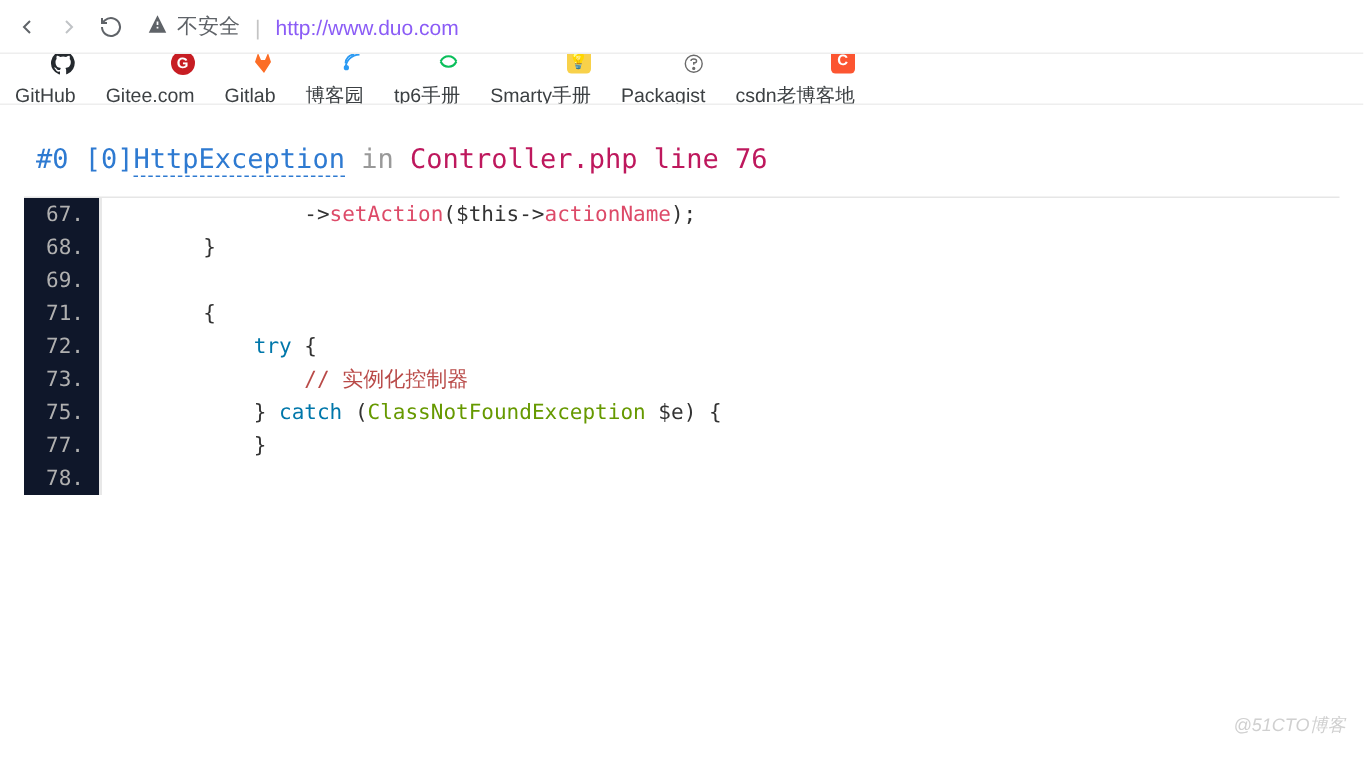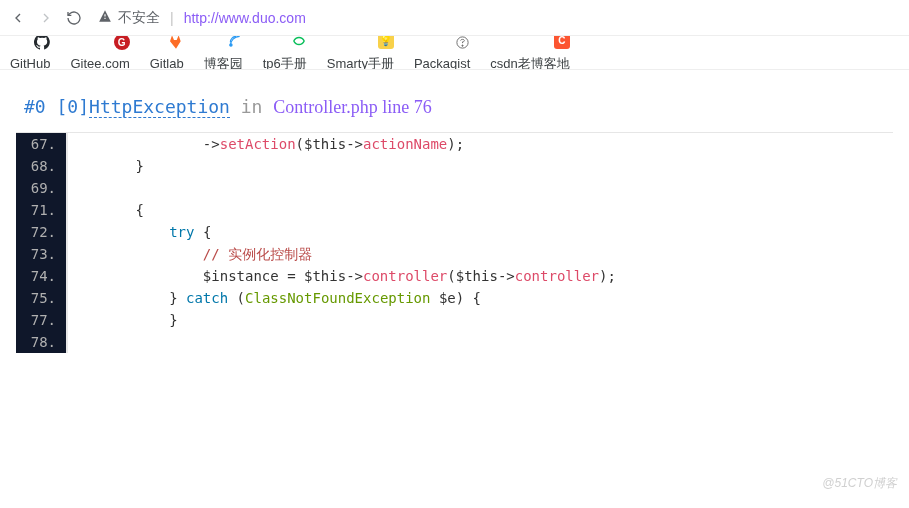--- a/index.html
+++ b/index.html
@@ -21,21 +21,21 @@
   .gitlab-icon{color:#fc6d26;} .boke-icon{color:#2b9af3;} .tp6-icon{color:#0abf5b;}
   .smarty-icon{background:#f8d14a;color:#333;font-size:11px;} .pack-icon{color:#6a6a6a;}
   .csdn-icon{background:#fc5531;color:#fff;font-size:10px;font-weight:bold;}
 
   
   .page { padding: 20px 16px 0 16px; }
   .trace-line { font-family: "Consolas", "Menlo", monospace; font-size:18px; color:#999; margin: 6px 8px 14px 8px; }
   .tr-blue { color:#2e7ad1; }
   .tr-link { color:#2e7ad1; border-bottom:1px dashed #2e7ad1; }
   .tr-in { color:#999; }
-  .tr-file { color:#8b5cf6;font-family:Liberation Serif, serif; }
+  .tr-file { color:#be185d; }
   .error-title { font-size:26px; font-weight:400; color:#333; margin: 0 8px 18px 8px; letter-spacing:0.5px; font-family:"Microsoft YaHei",Arial,sans-serif; word-break:break-all; }
 
   
   .code-block { border-top:1px solid #e6e6e6; font-family:"Consolas","Menlo",monospace; font-size:14px; line-height:22px; }
   .row { display:flex; align-items:stretch; }
   .ln { width:52px; text-align:right; padding-right:10px; color:#b0b0b0; background:#0f172a; border-right:2px solid #e8e8e8; user-select:none; }
   .code { flex:1; white-space:pre; color:#333; }
   .row.hl { background:#f8d7da; }
   .row.hl .ln { background:#f8d7da; color:#999; }
   .row.hl .code { }
@@ -165,24 +165,20 @@
       </div>
       <div class="row">
         <div class="ln">72.</div>
         <div class="code">            <span class="k">try</span> {</div>
       </div>
       <div class="row">
         <div class="ln">73.</div>
         <div class="code"><span class="cm">                // 实例化控制器</span></div>
       </div>
       <div class="row">
-        <div class="ln">74.</div>
-        <div class="code">                $instance = $this-&gt;<span class="m">controller</span>($this-&gt;<span class="m">controller</span>);</div>
-      </div>
-      <div class="row">
         <div class="ln">75.</div>
         <div class="code">            } <span class="k">catch</span> (<span class="c">ClassNotFoundException</span> $e) {</div>
       </div>
       <div class="row">
         <div class="ln">77.</div>
         <div class="code">            }</div>
       </div>
       <div class="row">
         <div class="ln">78.</div>
         <div class="code"></div>

